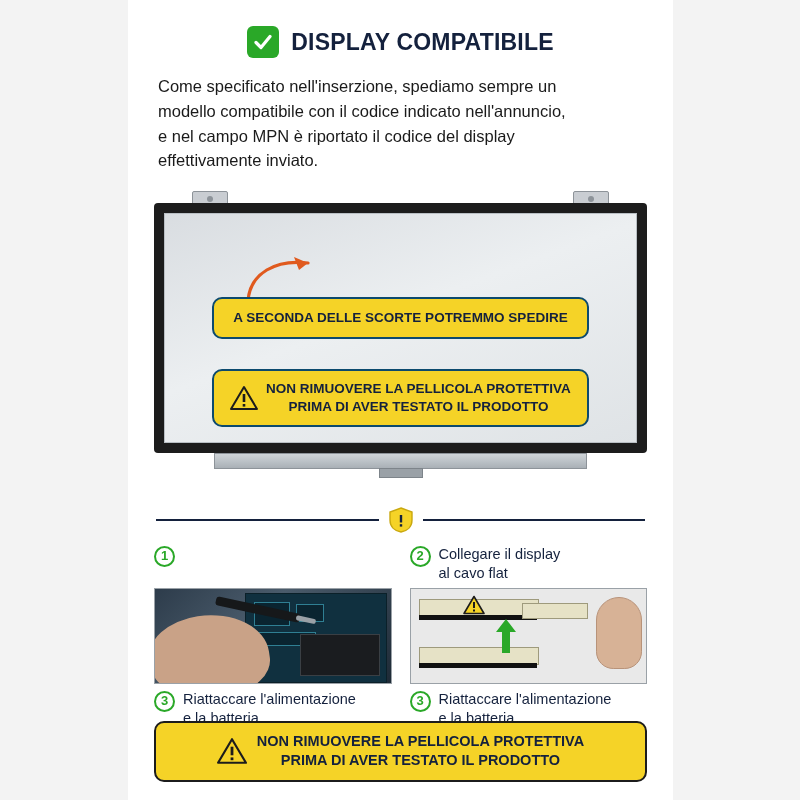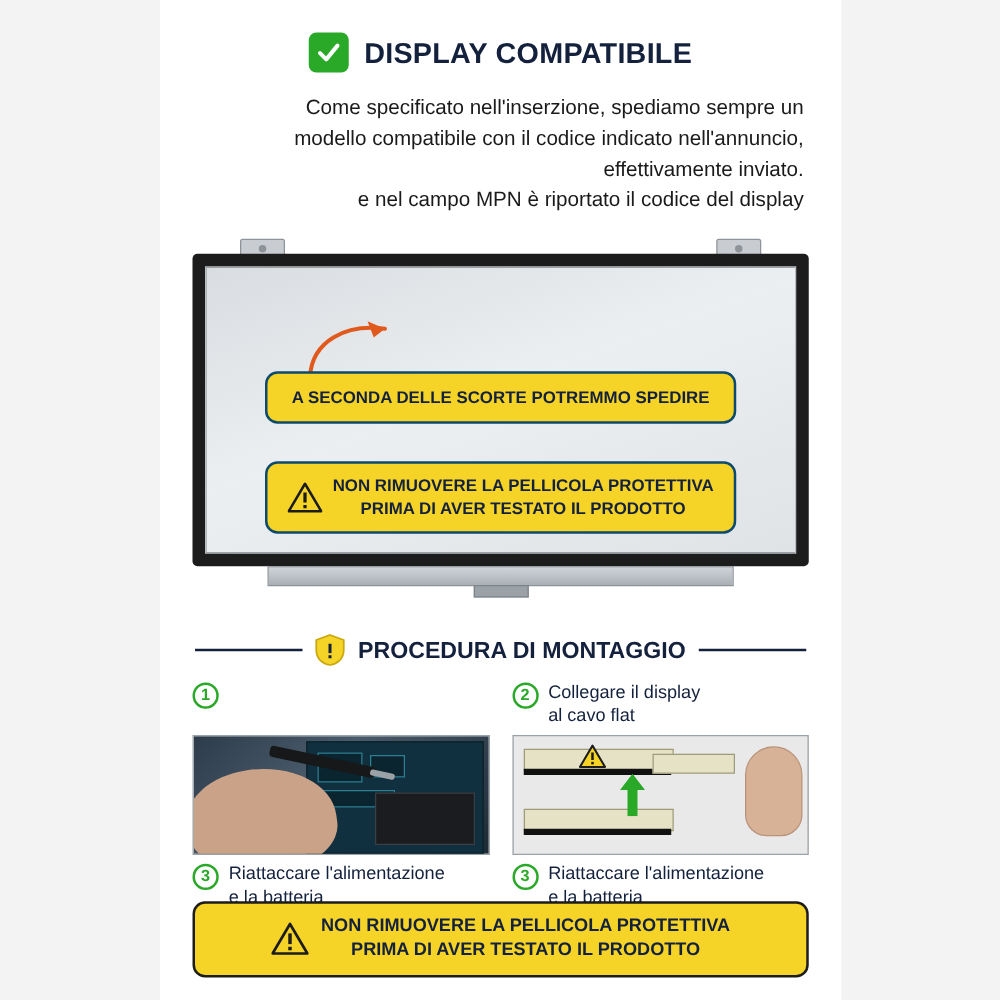--- a/index.html
+++ b/index.html
@@ -49,21 +49,21 @@
   .check-badge svg { display: block; }
   .header-title {
     font-size: 23px;
     font-weight: bold;
     color: #14213d;
     letter-spacing: .2px;
   }
 
   .intro {
     margin: 16px 30px 0 30px;
-    text-align: right;
+    text-align: left;
     font-size: 16.5px;
     line-height: 1.5;
     color: #1a1a1a;
   }
 
   
   .display-wrap {
     position: relative;
     margin: 18px 26px 0 26px;
     height: 300px;
@@ -348,22 +348,22 @@
         <svg width="22" height="22" viewBox="0 0 22 22" aria-hidden="true">
           <path d="M4 11.5 L9 16.5 L18 5.5" fill="none" stroke="#ffffff" stroke-width="3.2" stroke-linecap="round" stroke-linejoin="round"></path>
         </svg>
       </span>
       <span class="header-title">DISPLAY COMPATIBILE</span>
     </div>
 
     <div class="intro">
       <div>Come specificato nell'inserzione, spediamo sempre un</div>
       <div>modello compatibile con il codice indicato nell'annuncio,</div>
+      <div>e nel campo MPN è riportato il codice del display</div>
       <div>effettivamente inviato.</div>
-      <div>e nel campo MPN è riportato il codice del display</div>
     </div>
 
     <div class="display-wrap">
       <div class="panel-tab left"></div>
       <div class="panel-tab right"></div>
 
       <div class="panel-frame">
         <div class="panel-screen"></div>
       </div>
       <div class="panel-bottom"></div>
@@ -391,21 +391,20 @@
       </div>
     </div>
 
     <div class="proc-head">
       <span class="rule"></span>
       <svg class="shield" width="24" height="26" viewBox="0 0 24 26">
         <path d="M12 1 L23 5 V13 C23 20 18 24 12 25 C6 24 1 20 1 13 V5 Z" fill="#f5d327" stroke="#c9a80f" stroke-width="1.4"></path>
         <rect x="10.8" y="8" width="2.4" height="7.5" fill="#14213d"></rect>
         <rect x="10.8" y="17.2" width="2.4" height="2.4" fill="#14213d"></rect>
       </svg>
-      <span class="proc-title">PROCEDURA DI MONTAGGIO</span>
       <span class="rule"></span>
     </div>
 
     <div class="steps">
 
       <div class="step-label">
         <span class="num">1</span>
       </div>
 
       <div class="step-label">

